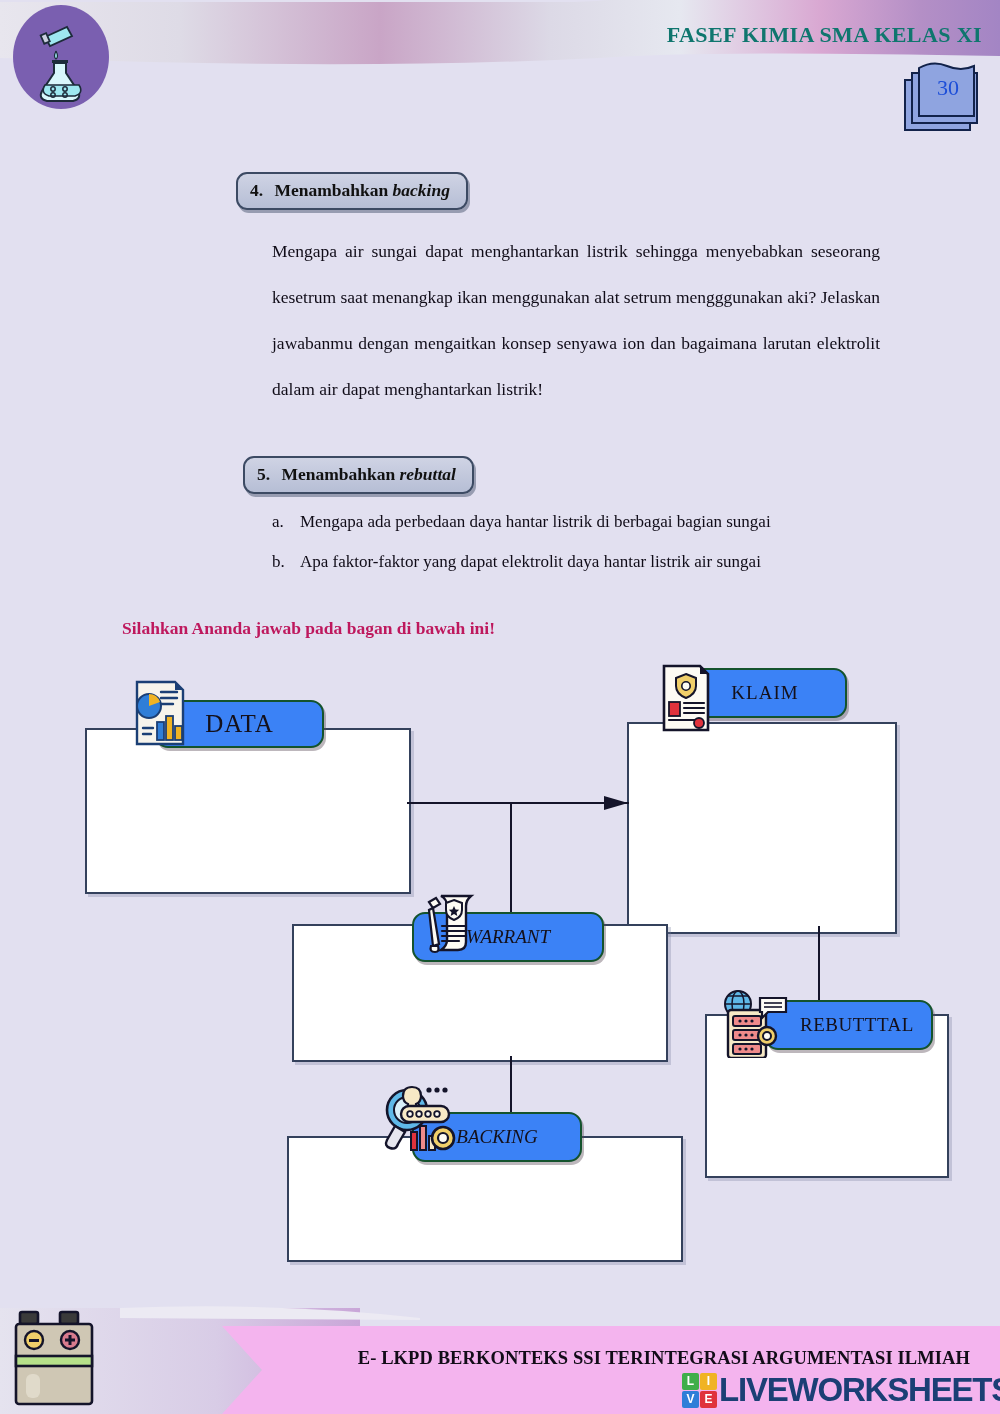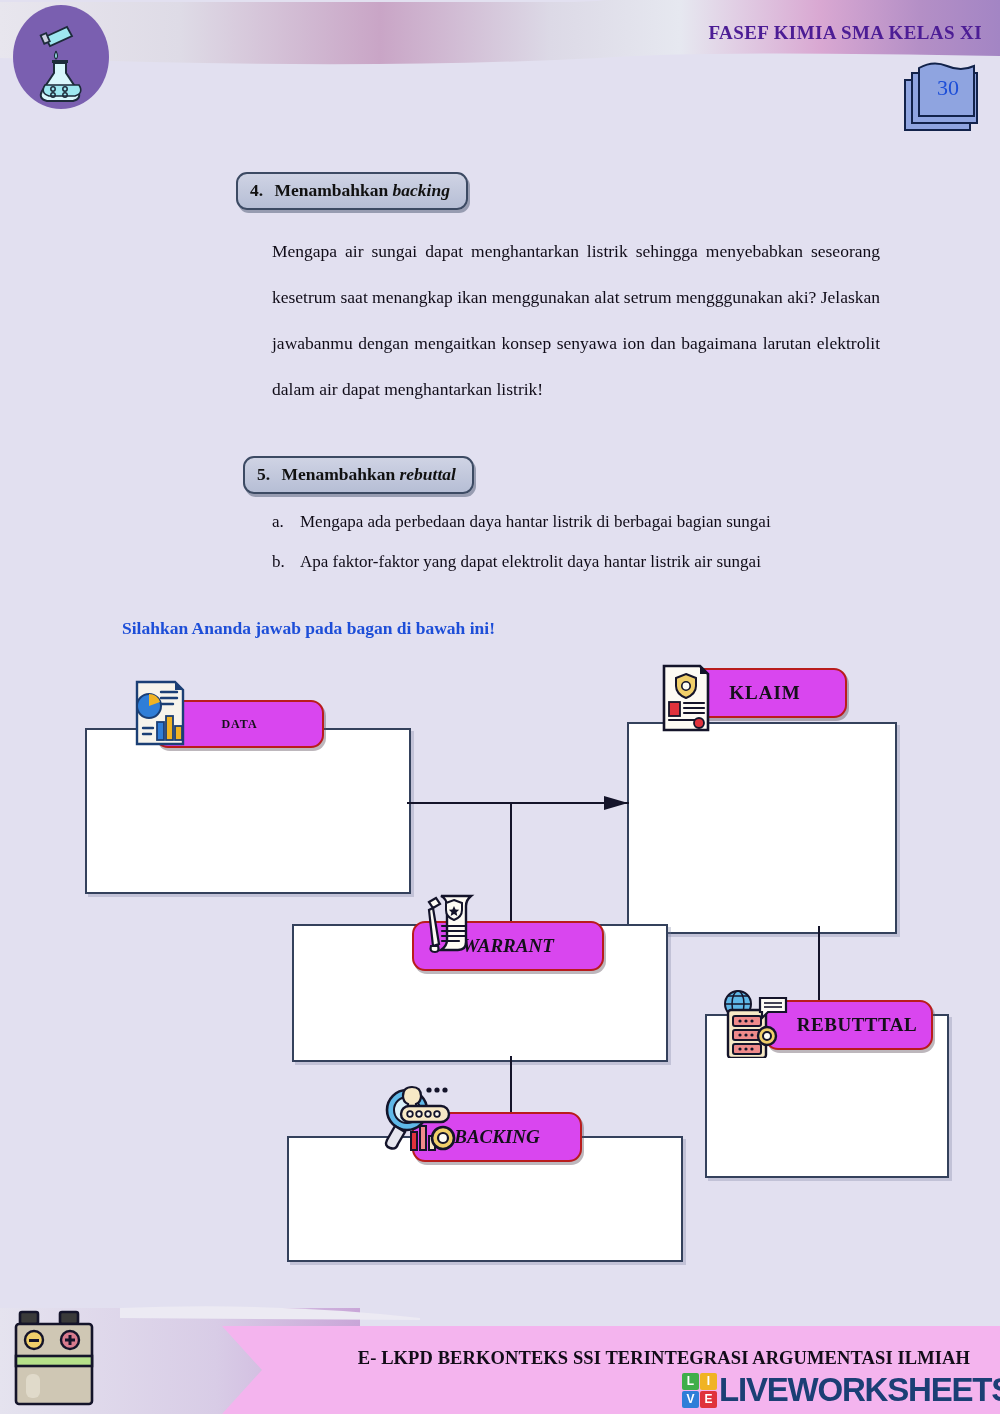--- a/index.html
+++ b/index.html
@@ -8,21 +8,21 @@
     background:#e2e0f0;
     font-family:"Liberation Serif", serif;
   }
 
   
   .header-band{position:absolute;left:0;top:0;width:1000px;height:135px;overflow:hidden;}
   .ribbon{position:absolute;left:0;top:0;width:1000px;height:72px;}
   .hdr-title{
     position:absolute;right:18px;top:22px;
     font-family:"Liberation Serif", serif;
-    font-weight:bold;font-size:19px;letter-spacing:.4px;color:#4c1d95;
+    font-weight:bold;font-size:22px;letter-spacing:.4px;color:#0f766e;
   }
   .flask-logo{position:absolute;left:12px;top:5px;width:98px;height:105px;}
 
   .page-badge{position:absolute;left:900px;top:62px;width:92px;height:72px;}
   .page-num{
     position:absolute;left:925px;top:75px;width:46px;text-align:center;
     font-family:"Liberation Serif", serif;font-size:22px;color:#1d4ed8;
   }
 
   
@@ -45,38 +45,38 @@
     font-size:17.5px;color:#100c18;
     text-align:justify;line-height:46px;
   }
   .sub-list{position:absolute;font-family:"Liberation Serif", serif;font-size:17px;color:#100c18;}
   .sub-list .row{display:flex;margin-bottom:20px;}
   .sub-list .mk{width:28px;flex:none;}
 
   .instruction{
     position:absolute;left:122px;top:618px;
     font-family:"Liberation Serif", serif;
-    font-weight:bold;font-size:17.5px;color:#1d4ed8;
+    font-weight:bold;font-size:17.5px;color:#be185d;
   }
 
   
   .diagram{position:absolute;left:0;top:650px;width:1000px;height:640px;}
   .ans-box{
     position:absolute;background:#fff;
     border:2px solid #34415c;
     box-shadow:3px 3px 0 rgba(120,125,160,.30);
   }
   .node-label{
     position:absolute;
-    background:#d946ef;
-    border:2px solid #b91c1c;border-radius:13px;
+    background:#3b82f6;
+    border:2px solid #14532d;border-radius:13px;
     box-shadow:2px 3px 0 rgba(91,74,87,.40);
     display:flex;align-items:center;justify-content:center;
     font-family:"Liberation Serif", serif;
-    font-weight:bold;color:#14101a;
+    font-weight:normal;color:#14101a;
     z-index:5;
   }
   .node-label.ital{font-style:italic;}
   .node-icon{position:absolute;z-index:6;}
   .connector{position:absolute;background:#14142a;z-index:2;}
 
   
   .footer{position:absolute;left:0;top:1294px;width:1000px;height:120px;overflow:hidden;}
   .foot-grad{position:absolute;left:0;top:0;width:1000px;height:120px;}
   .foot-title{
@@ -180,21 +180,21 @@
   <div class="ans-box" style="left:287px;top:486px;width:392px;height:122px;"></div>
 
   <div class="connector" style="left:407px;top:152px;width:222px;height:2px;"></div>
   <svg style="position:absolute;left:604px;top:143px;width:28px;height:20px;z-index:3;" viewBox="0 0 28 20">
     <path d="M0,3 L24,10 L0,17 Z" fill="#14142a"></path>
   </svg>
   <div class="connector" style="left:510px;top:152px;width:2px;height:134px;"></div>
   <div class="connector" style="left:818px;top:276px;width:2px;height:100px;"></div>
   <div class="connector" style="left:510px;top:406px;width:2px;height:86px;"></div>
 
-  <div class="node-label" style="left:155px;top:50px;width:165px;height:44px;font-size:12px;letter-spacing:1px;">DATA</div>
+  <div class="node-label" style="left:155px;top:50px;width:165px;height:44px;font-size:25px;letter-spacing:1px;">DATA</div>
   <svg class="node-icon" style="left:131px;top:28px;width:58px;height:72px;" viewBox="0 0 58 72">
     <path d="M6,4 L44,4 L52,12 L52,66 L6,66 Z" fill="#f7f4ec" stroke="#1b3f75" stroke-width="2.4"></path>
     <path d="M44,4 L44,12 L52,12 Z" fill="#1b3f75"></path>
     <g stroke="#1b3f75" stroke-width="2.4" stroke-linecap="round">
       <line x1="30" y1="14" x2="46" y2="14"></line>
         <line x1="30" y1="20" x2="46" y2="20"></line>
       <line x1="30" y1="26" x2="42" y2="26"></line>
       <line x1="12" y1="50" x2="22" y2="50"></line>
         <line x1="12" y1="56" x2="20" y2="56"></line>
     </g>
@@ -216,21 +216,21 @@
     <rect x="10" y="40" width="11" height="14" fill="#e0323c" stroke="#14142a" stroke-width="1.8"></rect>
     <g stroke="#14142a" stroke-width="2.2" stroke-linecap="round">
       <line x1="25" y1="41" x2="45" y2="41"></line>
         <line x1="25" y1="46" x2="45" y2="46"></line>
       <line x1="25" y1="51" x2="45" y2="51"></line>
         <line x1="10" y1="58" x2="38" y2="58"></line>
     </g>
     <circle cx="40" cy="61" r="5" fill="#e0323c" stroke="#14142a" stroke-width="1.8"></circle>
   </svg>
 
-  <div class="node-label ital" style="left:412px;top:262px;width:188px;height:46px;font-size:19px;margin-top:9px;">WARRANT</div>
+  <div class="node-label ital" style="left:412px;top:262px;width:188px;height:46px;font-size:19px;">WARRANT</div>
   <svg class="node-icon" style="left:417px;top:238px;width:64px;height:72px;" viewBox="0 0 64 72">
     <g stroke="#14142a" stroke-width="2.2" fill="#fdfbf4">
       <path d="M12,14 l7,-4 l4,6 l-7,4 Z"></path>
       <path d="M16,20 L22,56 l-6,2 L12,22 Z"></path>
       <path d="M14,58 q-2,6 4,6 q5,0 3,-6 Z"></path>
     </g>
     <path d="M24,8 L54,8 q-5,4 -5,10 v36 q0,8 -8,8 H24 q6,-4 6,-10 V18 q0,-7 -6,-10 Z" fill="#fdfbf4" stroke="#14142a" stroke-width="2.4"></path>
     <path d="M37,12 l8,3 v7 q0,7 -8,10 q-8,-3 -8,-10 v-7 Z" fill="#fdfbf4" stroke="#14142a" stroke-width="2"></path>
     <path d="M37,18 l1.6,3.4 l3.6,.4 l-2.7,2.5 l.8,3.6 l-3.3,-1.9 l-3.3,1.9 l.8,-3.6 l-2.7,-2.5 l3.6,-.4 Z" fill="#14142a"></path>
     <g stroke="#14142a" stroke-width="2.2" stroke-linecap="round">

